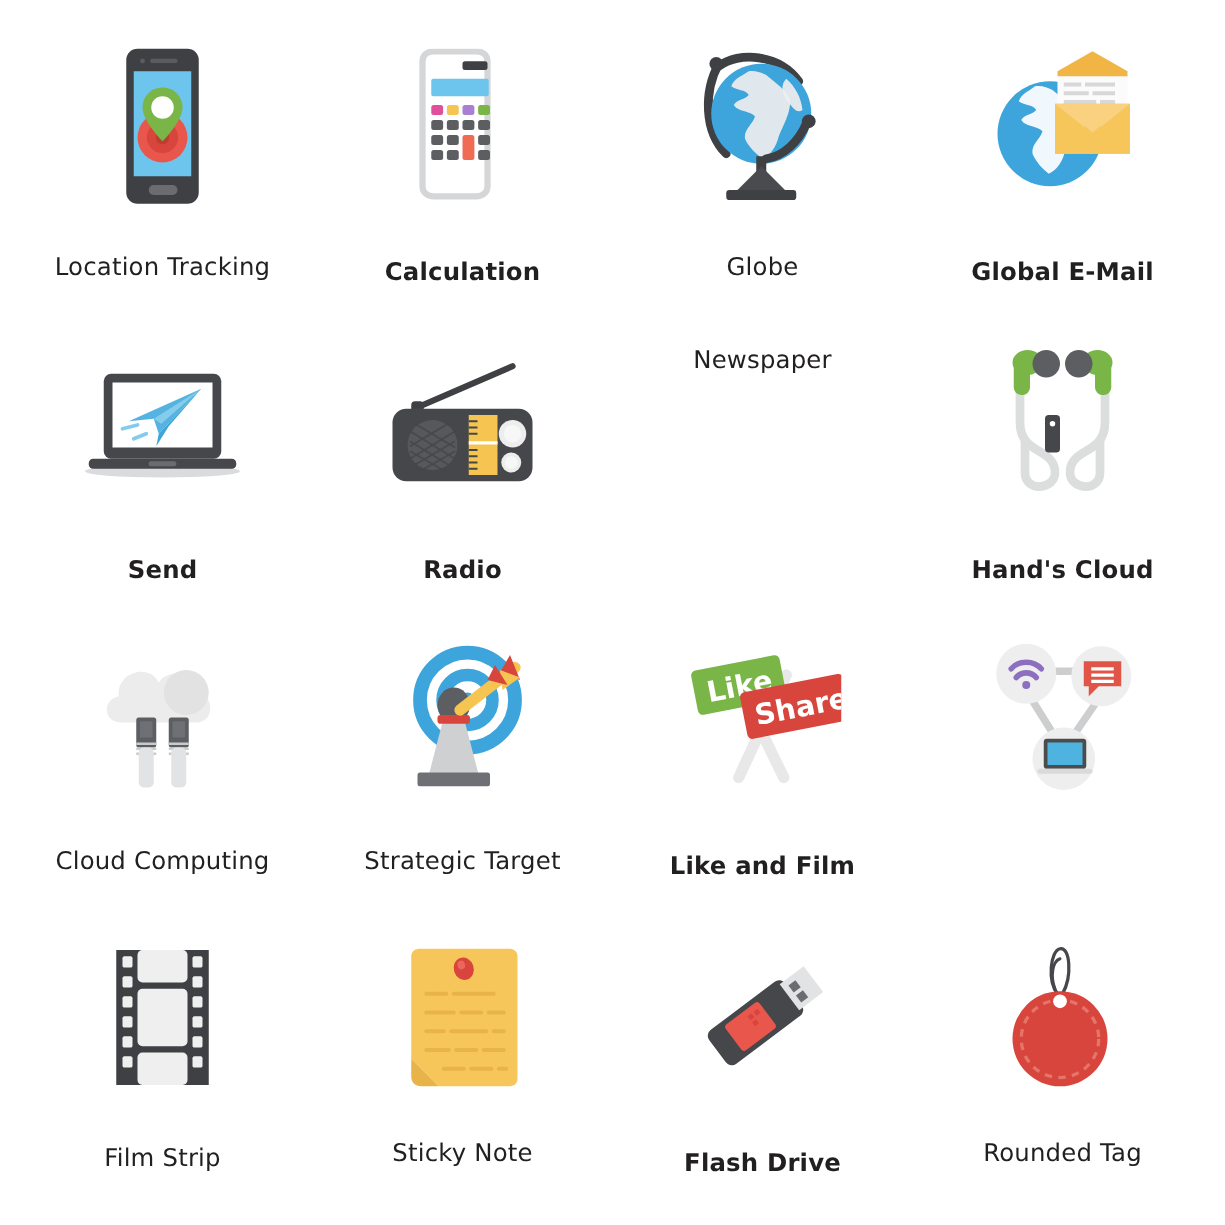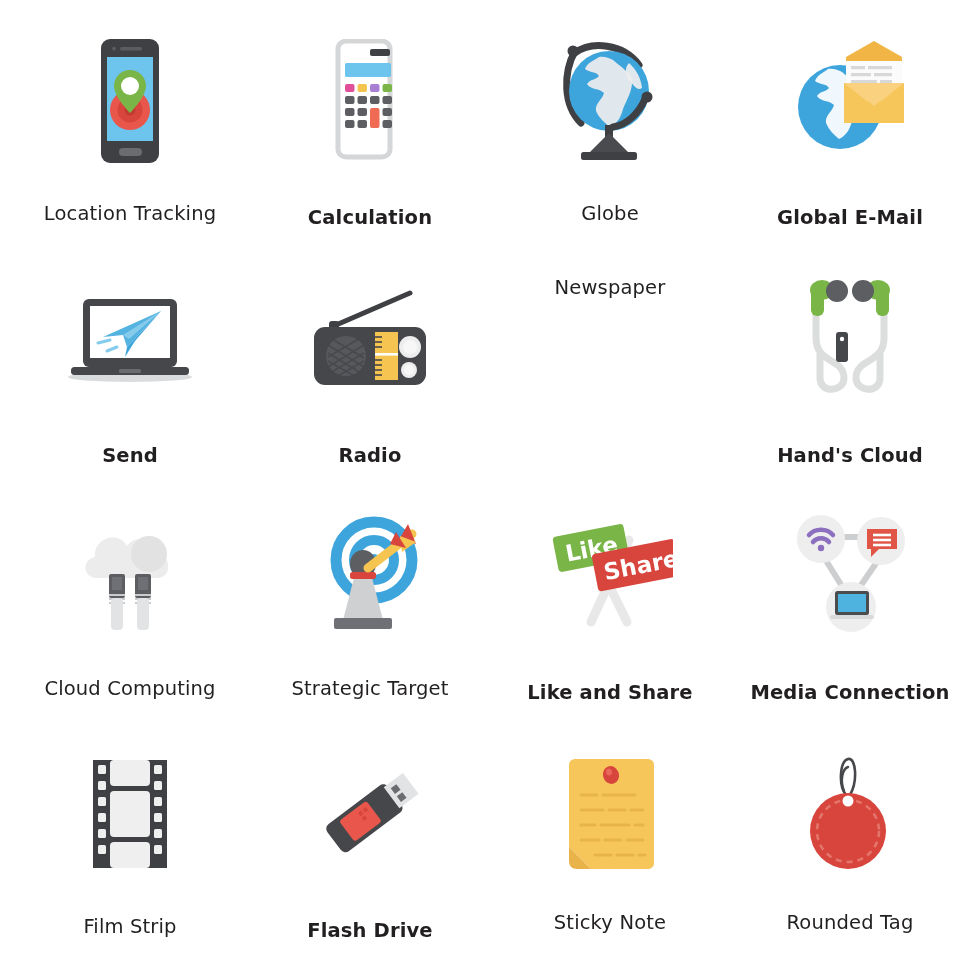--- a/index.html
+++ b/index.html
@@ -273,21 +273,21 @@
         <g transform="rotate(-11 44 30)">
           <rect x="8" y="12" width="72" height="36" rx="4" fill="#7ab547"></rect>
           <text x="18" y="39" font-family="DejaVu Sans, sans-serif" font-size="23" font-weight="bold" fill="#ffffff">Like</text>
         </g>
         <g transform="rotate(-11 80 52)">
           <rect x="48" y="30" width="84" height="38" rx="4" fill="#d8453c"></rect>
           <text x="57" y="58" font-family="DejaVu Sans, sans-serif" font-size="23" font-weight="bold" fill="#ffffff">Share</text>
         </g>
       </svg>
     </div>
-    <div class="icon-label">Like and Share</div>
+    <div class="icon-label">Like and Film</div>
   </div>
 
   <div class="icon-cell r3 lbl-down">
     <div class="icon-art">
       <svg width="126" height="122" viewBox="0 0 126 122">
         <g stroke="#cdcecf" stroke-width="6" stroke-linecap="round">
           <path d="M58 22 L76 22"></path>
           <path d="M38 44 L58 76"></path>
           <path d="M92 44 L70 76"></path>
         </g>
@@ -303,21 +303,20 @@
         <g stroke="#ffffff" stroke-width="2.6">
           <path d="M86 20 L104 20"></path>
             <path d="M86 25 L104 25"></path>
             <path d="M86 30 L104 30"></path>
         </g>
         <rect x="48" y="76" width="34" height="24" rx="2.5" fill="#4b4c4e"></rect>
         <rect x="51" y="79" width="28" height="18" fill="#4fb3e0"></rect>
         <rect x="43" y="100" width="44" height="4" rx="2" fill="#d9dadb"></rect>
       </svg>
     </div>
-    <div class="icon-label">Media Connection</div>
   </div>
 
   <div class="icon-cell r4">
     <div class="icon-art">
       <svg width="106" height="120" viewBox="0 0 106 120">
         <rect x="16" y="6" width="74" height="108" fill="#3f4044"></rect>
         <rect x="33" y="6" width="40" height="26" rx="4" fill="#efefef"></rect>
         <rect x="33" y="37" width="40" height="46" rx="4" fill="#efefef"></rect>
         <rect x="33" y="88" width="40" height="26" rx="4" fill="#efefef"></rect>
         <g fill="#efefef">
@@ -330,40 +329,20 @@
           <rect x="77" y="11" width="8" height="9" rx="1.5"></rect>
           <rect x="77" y="27" width="8" height="9" rx="1.5"></rect>
           <rect x="77" y="43" width="8" height="9" rx="1.5"></rect>
           <rect x="77" y="59" width="8" height="9" rx="1.5"></rect>
           <rect x="77" y="75" width="8" height="9" rx="1.5"></rect>
           <rect x="77" y="91" width="8" height="9" rx="1.5"></rect>
         </g>
       </svg>
     </div>
     <div class="icon-label">Film Strip</div>
-  </div>
-
-  <div class="icon-cell r4 lbl-down">
-    <div class="icon-art">
-      <svg width="130" height="118" viewBox="0 0 130 118">
-        <g transform="rotate(-37 65 59)">
-          <rect x="20" y="42" width="76" height="34" rx="6" fill="#45474b"></rect>
-          <rect x="92" y="46" width="24" height="26" fill="#e2e3e4"></rect>
-          <rect x="97" y="51" width="7" height="7" fill="#6a6c70"></rect>
-          <rect x="97" y="61" width="7" height="7" fill="#6a6c70"></rect>
-          <rect x="36" y="46" width="34" height="26" rx="3" fill="#e9574c"></rect>
-          <g fill="#d8453c">
-            <rect x="56" y="51" width="4" height="4"></rect>
-            <rect x="62" y="51" width="4" height="4"></rect>
-            <rect x="56" y="57" width="4" height="4"></rect>
-          </g>
-        </g>
-      </svg>
-    </div>
-    <div class="icon-label">Flash Drive</div>
   </div>
 
   <div class="icon-cell r4 lbl-up">
     <div class="icon-art">
       <svg width="110" height="118" viewBox="0 0 110 118">
         <path d="M14 10 C14 6, 17 4, 21 4 L92 4 C96 4, 99 6, 99 10 L99 108 C99 112, 96 114, 92 114 L36 114 L14 92 Z" fill="#f7c65b"></path>
         <path d="M14 92 L36 114 L22 114 C17 114, 14 111, 14 106 Z" fill="#e8b449"></path>
         <ellipse cx="56" cy="20" rx="8" ry="9" fill="#d8453c" transform="rotate(-18 56 20)"></ellipse>
         <ellipse cx="54" cy="17" rx="3" ry="3.5" fill="#e9675c" transform="rotate(-18 54 17)"></ellipse>
         <g stroke="#e8b449" stroke-width="3.2" stroke-linecap="round">
@@ -380,20 +359,40 @@
             <path d="M72 85 L88 85"></path>
           <path d="M40 100 L56 100"></path>
             <path d="M62 100 L78 100"></path>
             <path d="M84 100 L90 100"></path>
         </g>
       </svg>
     </div>
     <div class="icon-label">Sticky Note</div>
   </div>
 
+  <div class="icon-cell r4 lbl-down">
+    <div class="icon-art">
+      <svg width="130" height="118" viewBox="0 0 130 118">
+        <g transform="rotate(-37 65 59)">
+          <rect x="20" y="42" width="76" height="34" rx="6" fill="#45474b"></rect>
+          <rect x="92" y="46" width="24" height="26" fill="#e2e3e4"></rect>
+          <rect x="97" y="51" width="7" height="7" fill="#6a6c70"></rect>
+          <rect x="97" y="61" width="7" height="7" fill="#6a6c70"></rect>
+          <rect x="36" y="46" width="34" height="26" rx="3" fill="#e9574c"></rect>
+          <g fill="#d8453c">
+            <rect x="56" y="51" width="4" height="4"></rect>
+            <rect x="62" y="51" width="4" height="4"></rect>
+            <rect x="56" y="57" width="4" height="4"></rect>
+          </g>
+        </g>
+      </svg>
+    </div>
+    <div class="icon-label">Flash Drive</div>
+  </div>
+
   <div class="icon-cell r4 lbl-up">
     <div class="icon-art">
       <svg width="112" height="126" viewBox="0 0 112 126">
         <path d="M52 44 C44 34, 46 10, 54 8 C62 6, 64 30, 56 44" fill="none" stroke="#45474b" stroke-width="2.6" stroke-linecap="round"></path>
         <path d="M50 40 C46 30, 48 18, 54 16" fill="none" stroke="#45474b" stroke-width="2.4" stroke-linecap="round"></path>
         <circle cx="54" cy="80" r="38" fill="#d8453c"></circle>
         <circle cx="54" cy="80" r="31" fill="none" stroke="#e4756b" stroke-width="2.6" stroke-dasharray="6 5"></circle>
         <circle cx="54" cy="50" r="5.5" fill="#ffffff"></circle>
       </svg>
     </div>

